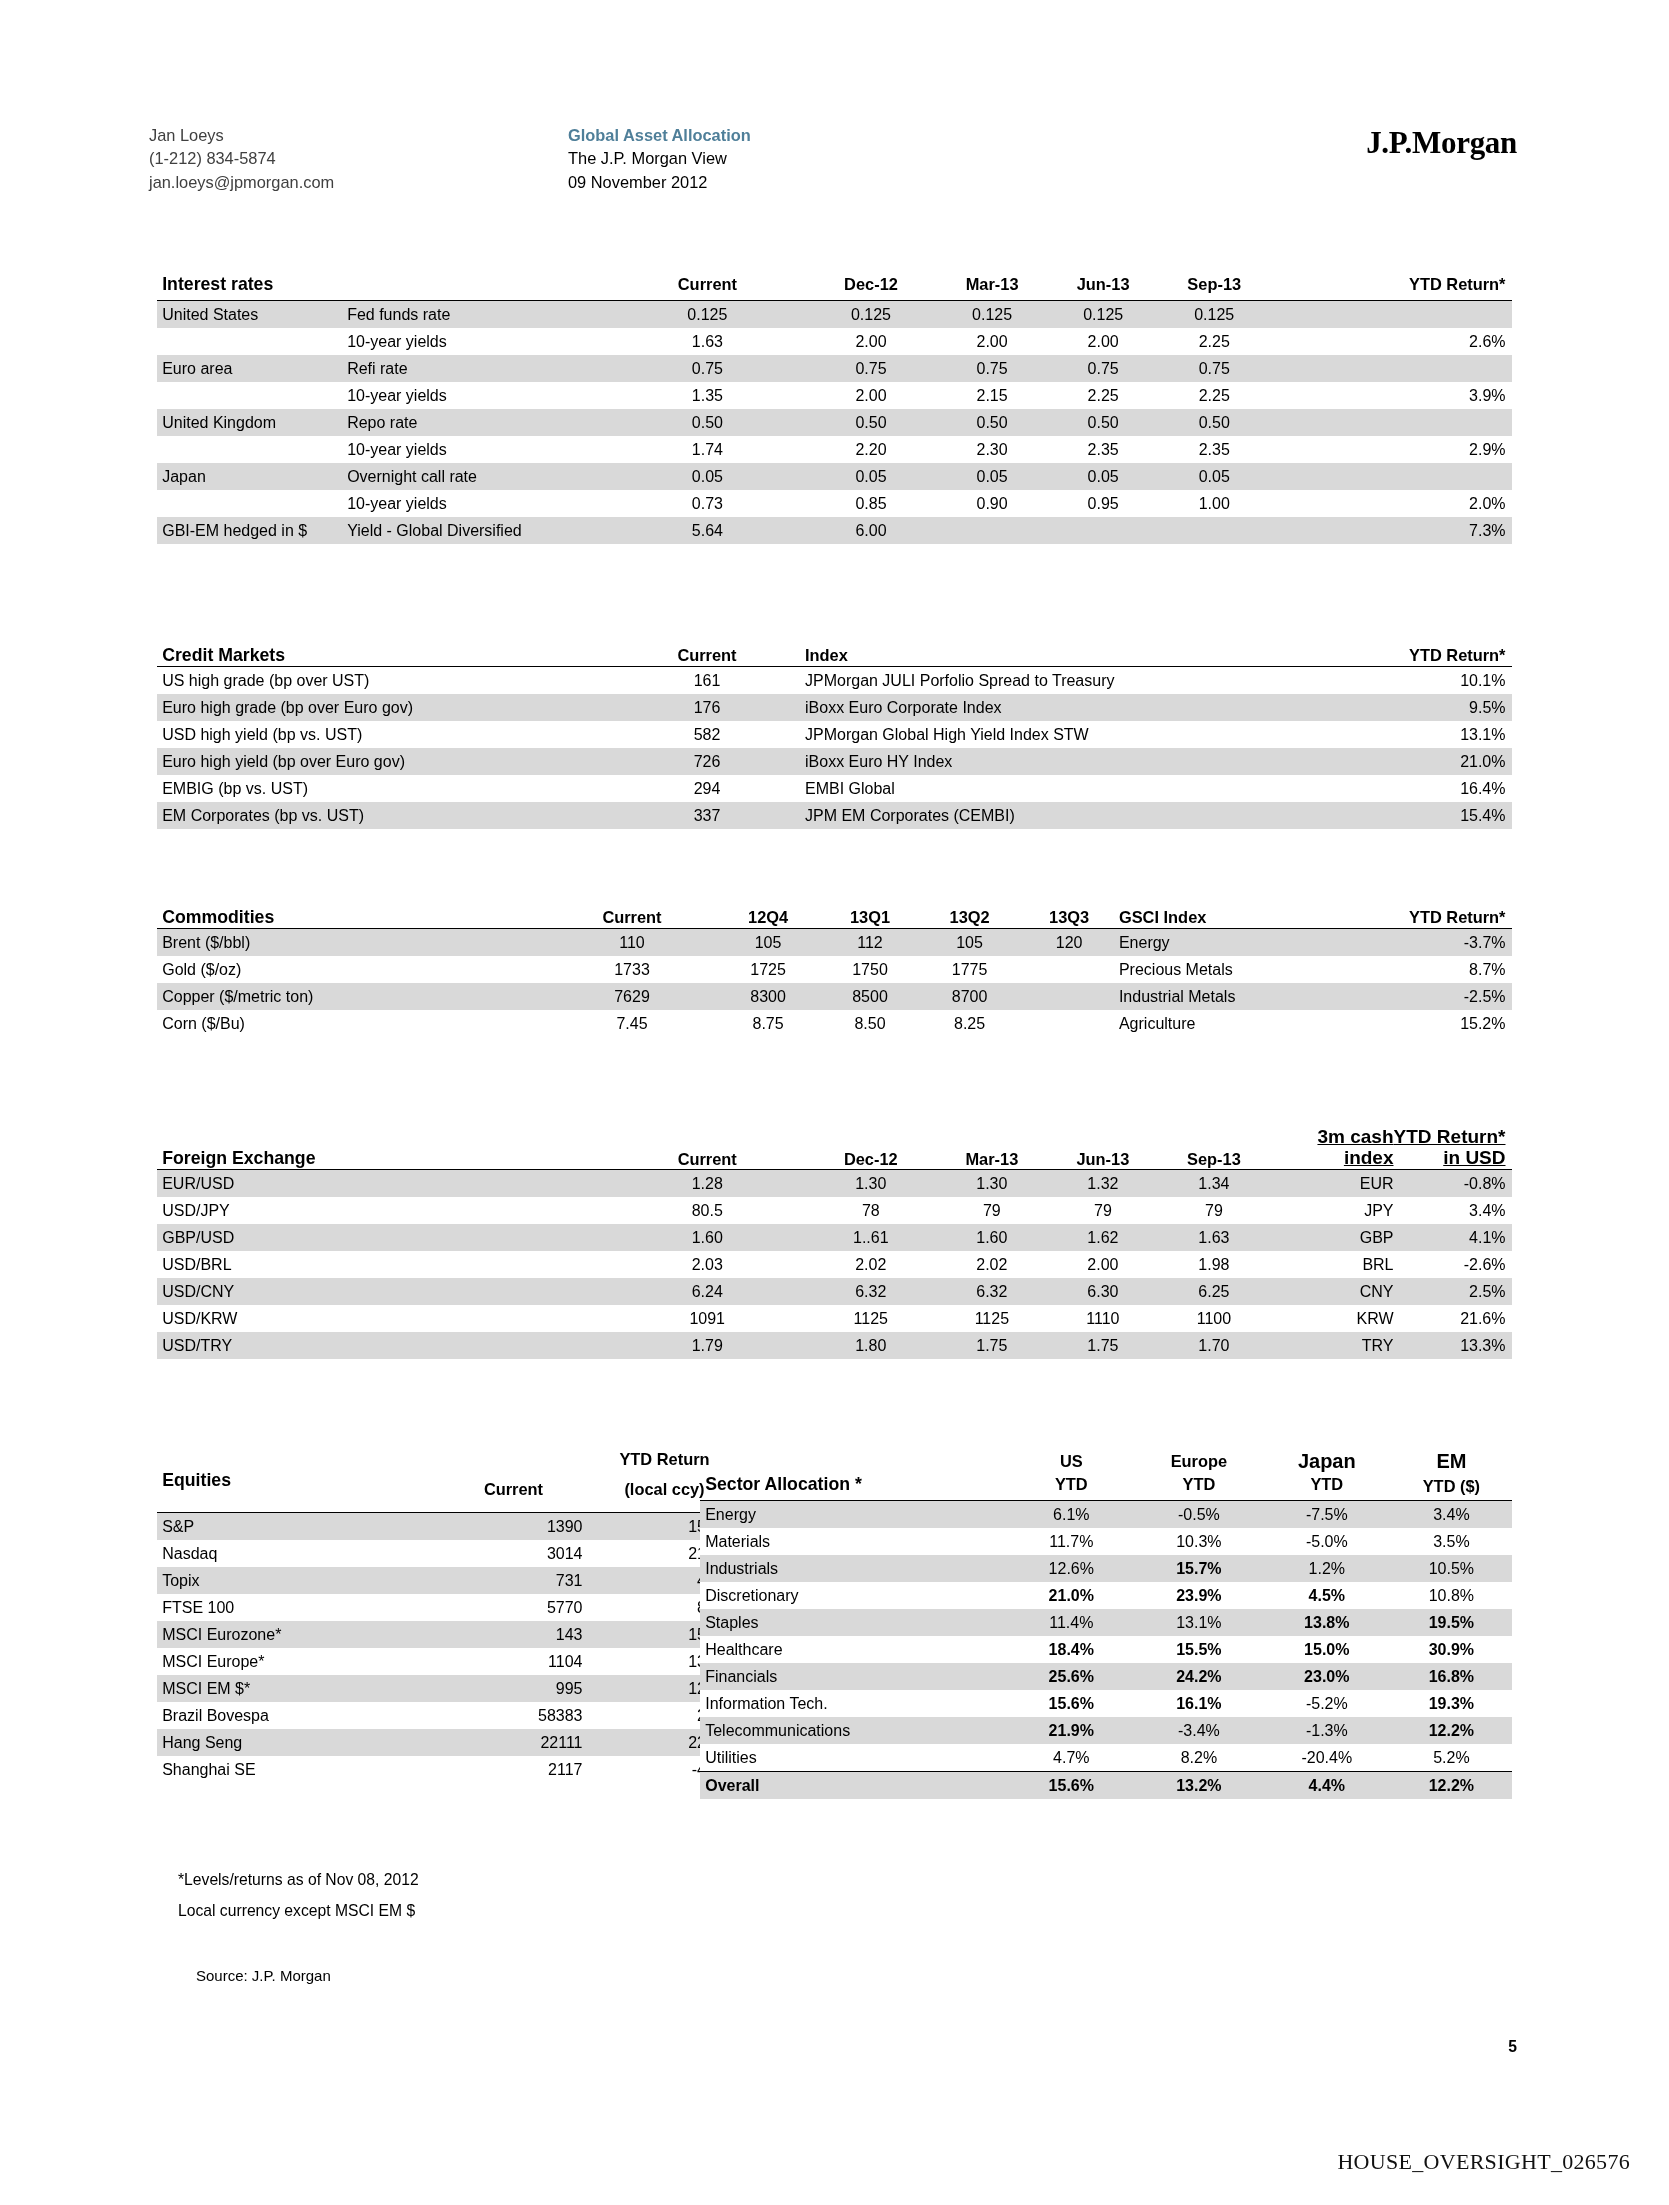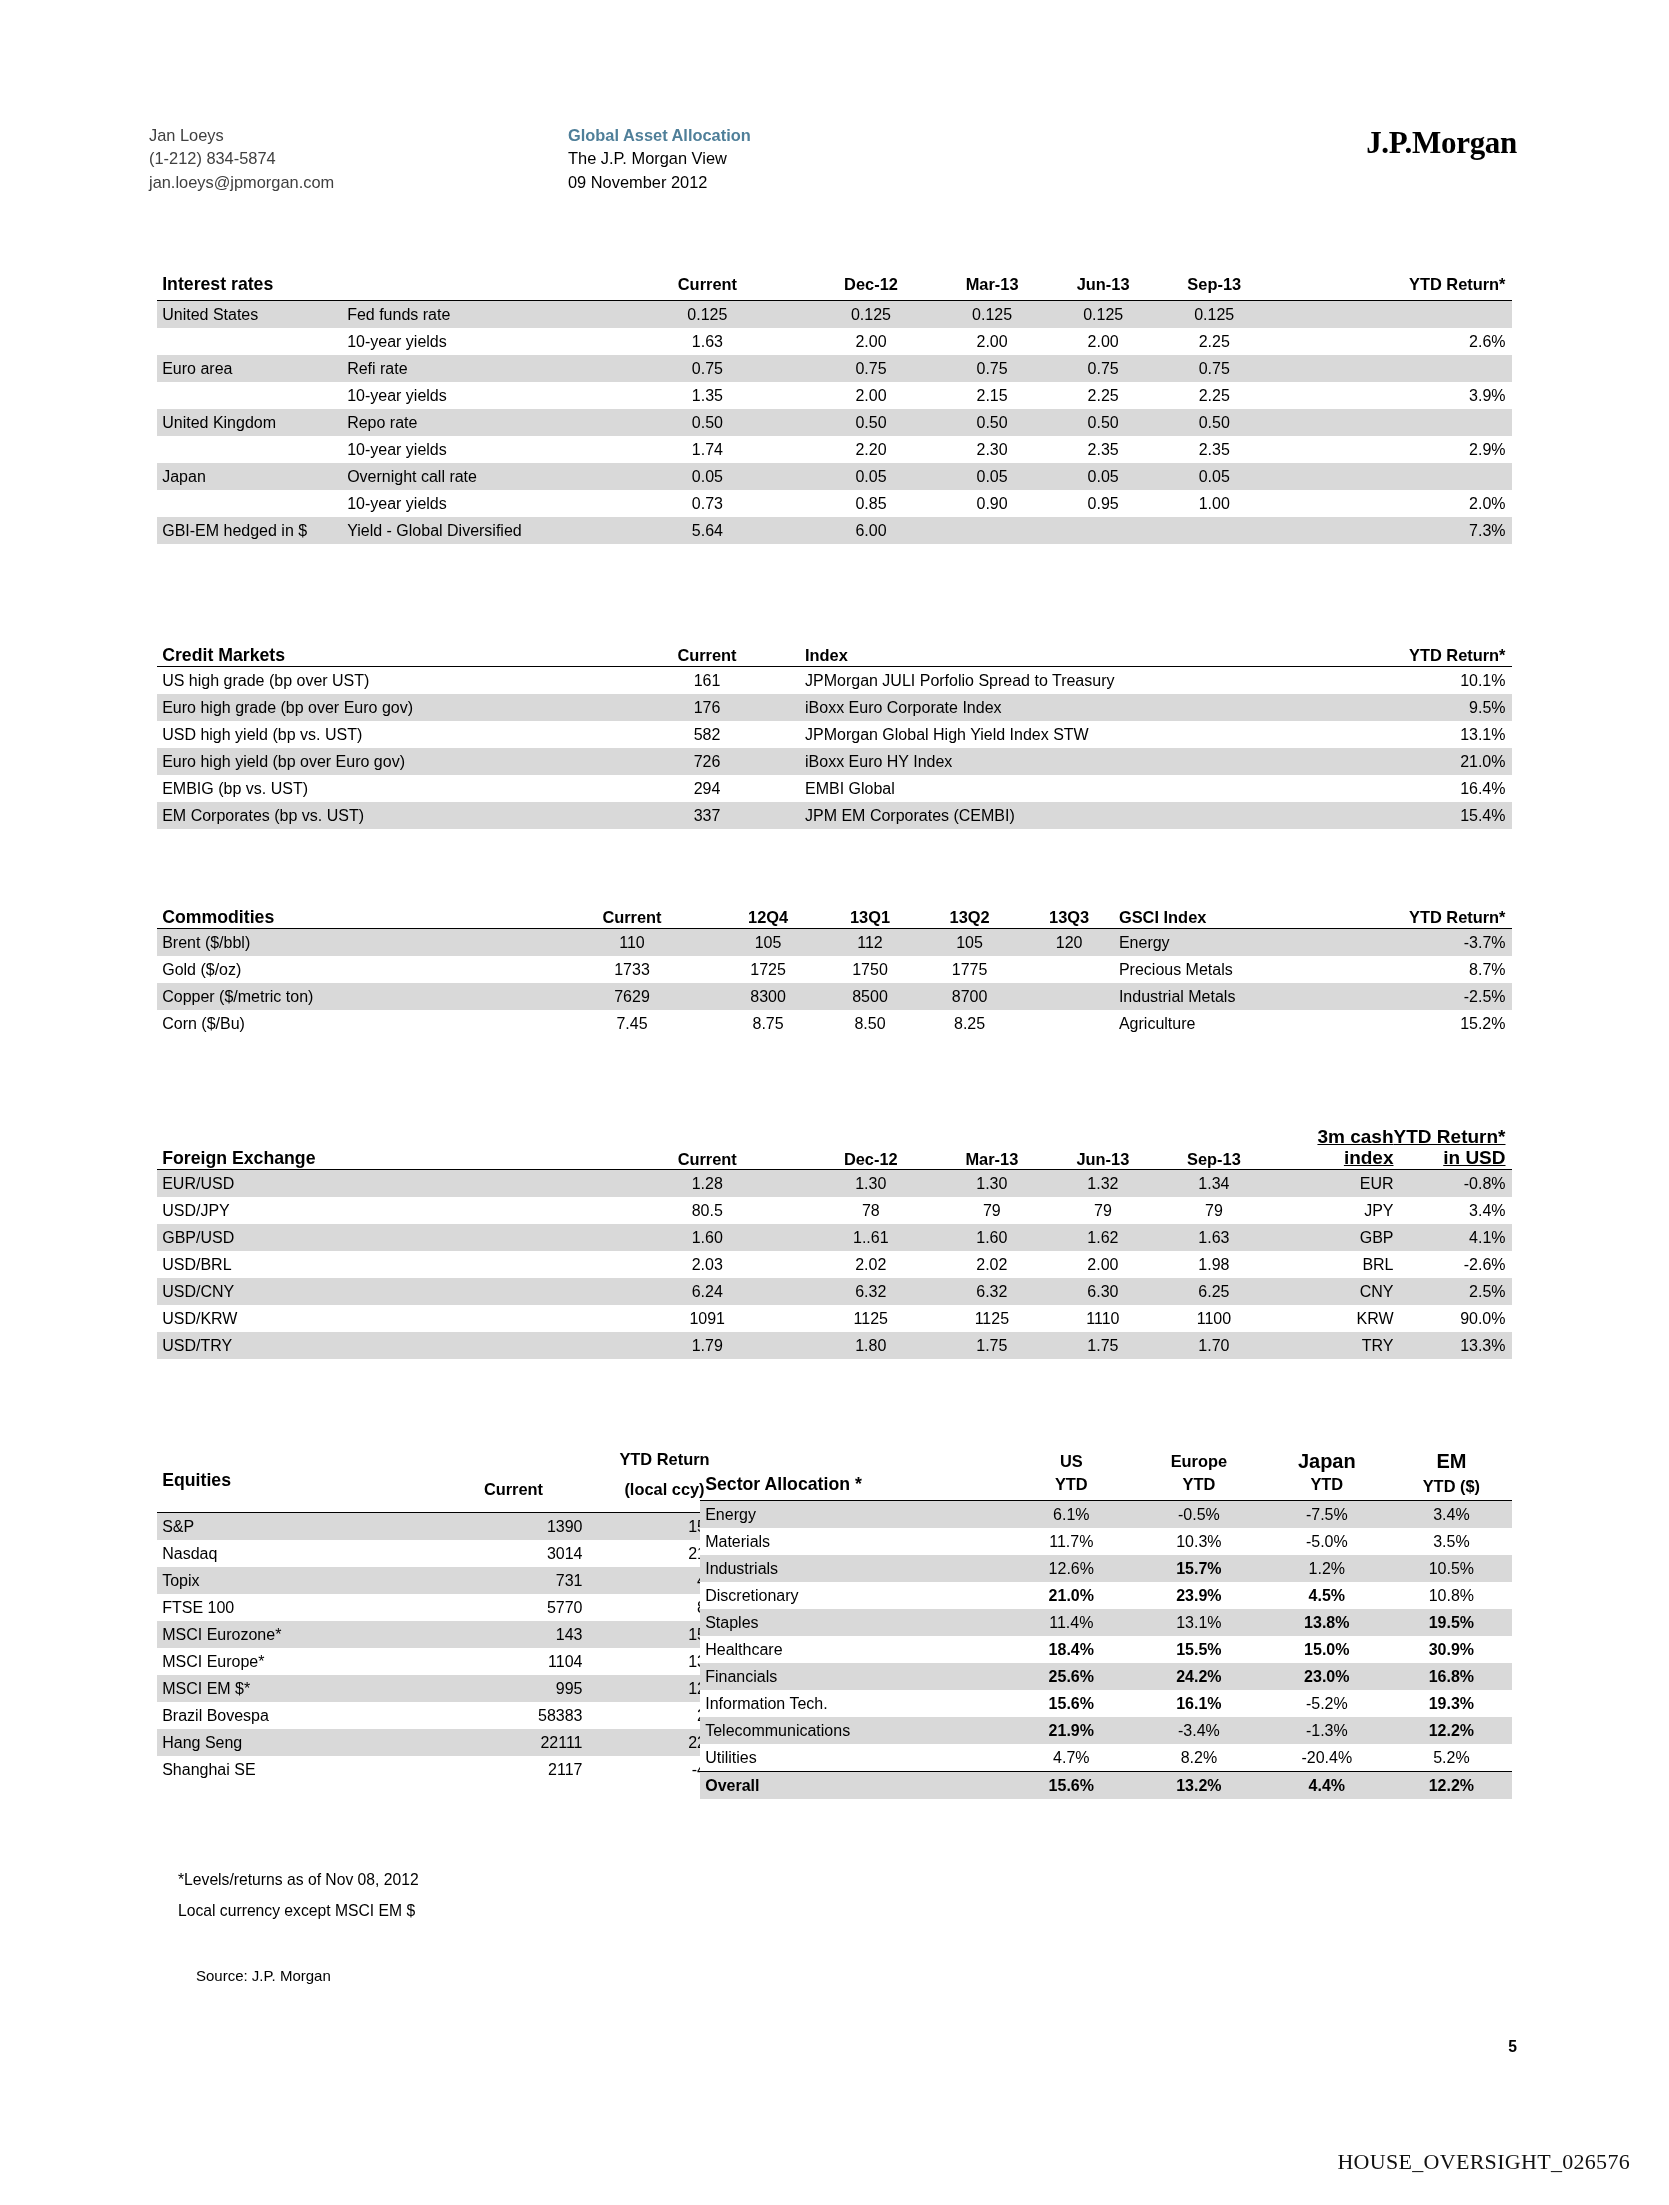--- a/index.html
+++ b/index.html
@@ -475,21 +475,21 @@
       <td class="rowcell r pad-r">2.5%</td>
     </tr>
     <tr class="row-plain">
       <td class="rowcell pad-l">USD/KRW</td>
       <td class="rowcell c">1091</td>
       <td class="rowcell c">1125</td>
       <td class="rowcell c">1125</td>
       <td class="rowcell c">1110</td>
       <td class="rowcell c">1100</td>
       <td class="rowcell r">KRW</td>
-      <td class="rowcell r pad-r">90.0%</td>
+      <td class="rowcell r pad-r">21.6%</td>
     </tr>
     <tr class="row-shade">
       <td class="rowcell pad-l">USD/TRY</td>
       <td class="rowcell c">1.79</td>
       <td class="rowcell c">1.80</td>
       <td class="rowcell c">1.75</td>
       <td class="rowcell c">1.75</td>
       <td class="rowcell c">1.70</td>
       <td class="rowcell r">TRY</td>
       <td class="rowcell r pad-r">13.3%</td>

